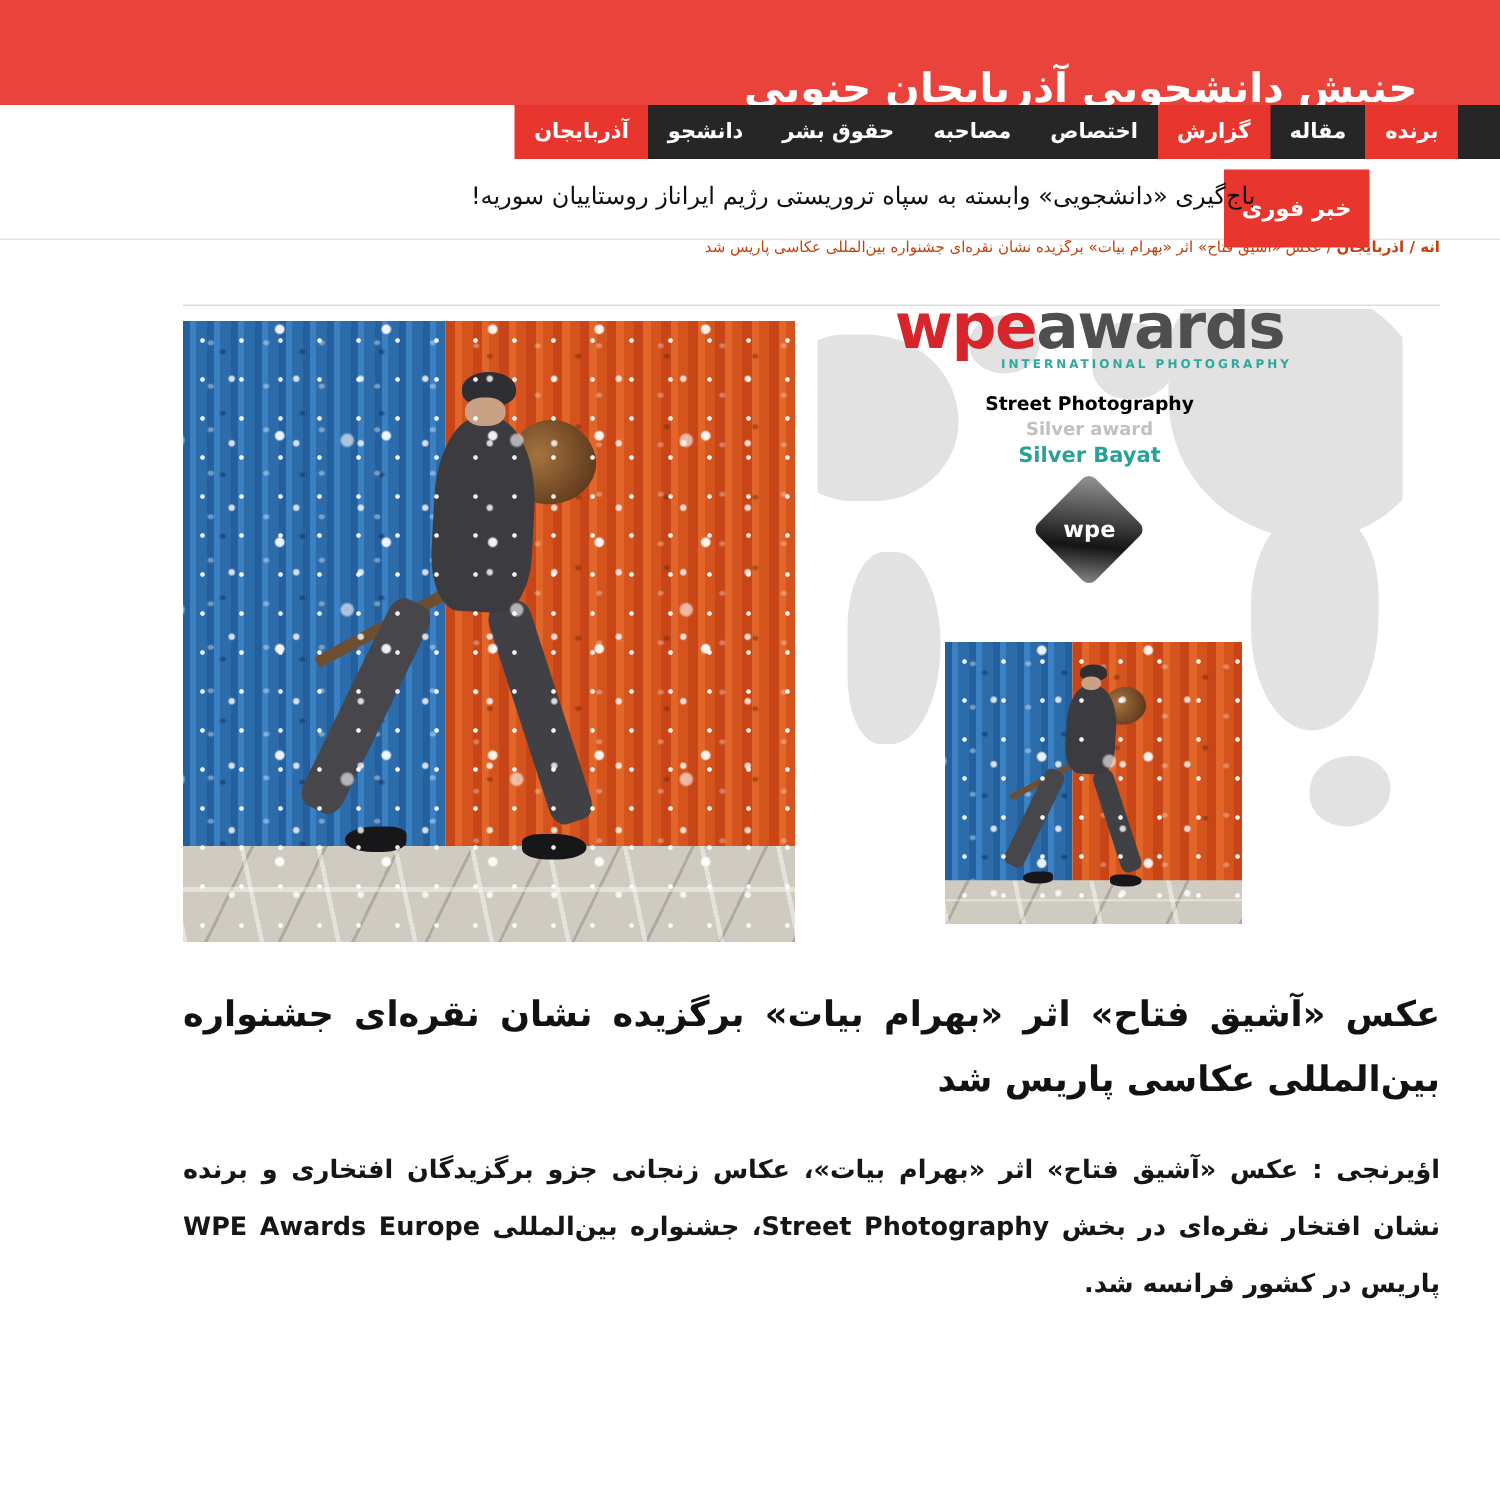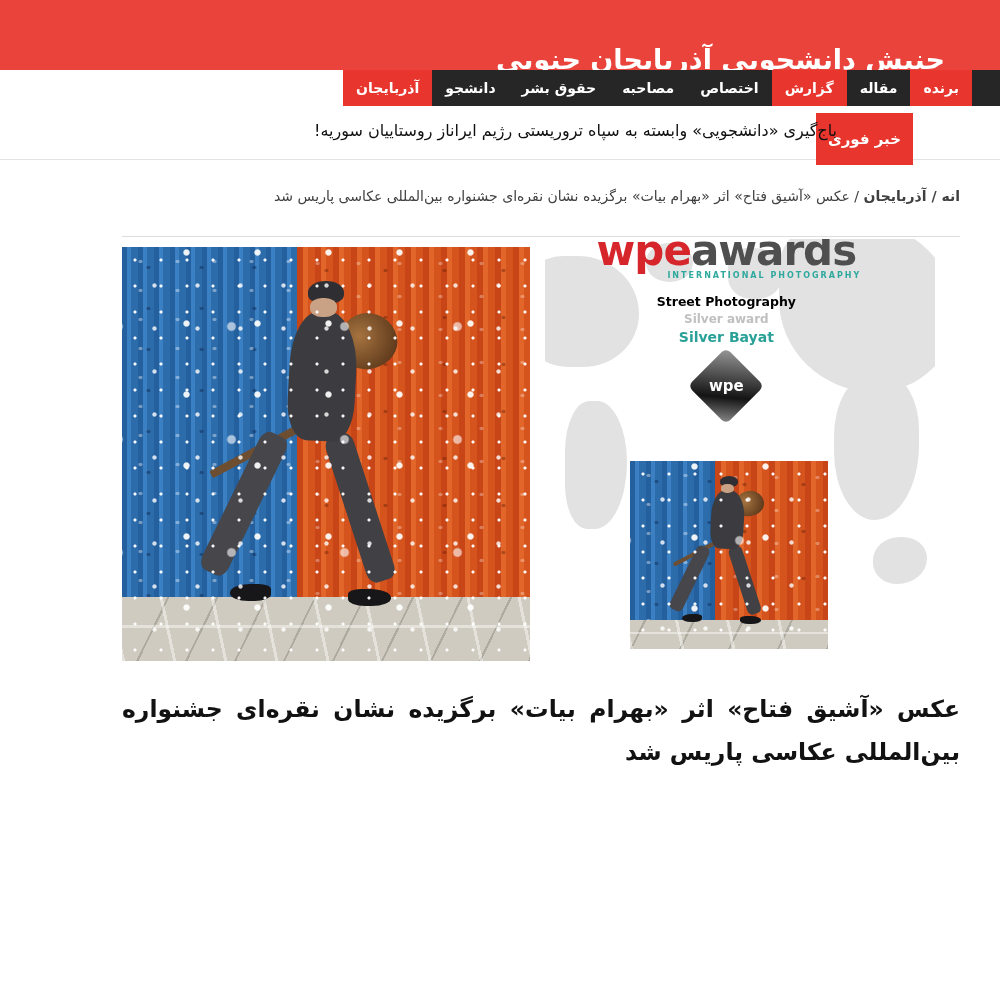--- a/index.html
+++ b/index.html
@@ -20,21 +20,21 @@
 
   
   .breaking { height: 54px; position: relative; border-bottom: 1px solid #e3e3e3; background: #fff; }
   .breaking-label { position: absolute; right: 87px; top: 7px; background: #e8352e;
     color: #fff; font-size: 15px; font-weight: bold; padding: 17px 12px; }
   .breaking-text { position: absolute; right: 163px; top: 15px; font-size: 16px; color: #101010; }
 
   
   .content { margin-left: 122px; margin-right: 40px; width: 838px; }
 
-  .breadcrumb { margin-top: 28px; font-size: 14px; color: #404040; }
+  .breadcrumb { font-size: 10px; color: #c2410c; }
   .breadcrumb .crumb-bold { font-weight: bold; }
 
   
   .images-row { margin-top: 32px; border-top: 1px solid #dddddd; height: 438px; position: relative; padding-left: 32px; }
 
   .photo-main { position: absolute; left: 0; top: 10px; width: 408px; height: 414px; }
 
   .scene { position: relative; width: 100%; height: 100%; overflow: hidden; background: #cfcbc0; }
   .wall-blue { position: absolute; left: 0; top: 0; width: 43%; height: 84.5%;
     background-image:
@@ -195,14 +195,15 @@
           <div class="m-part m-shoe-front"></div>
           <div class="m-part m-shoe-back"></div>
           <div class="snow"></div>
         </div>
       </div>
     </div>
   </div>
 
   <h1 class="article-title">عکس «آشیق فتاح» اثر «بهرام بیات» برگزیده نشان نقره‌ای جشنواره بین‌المللی عکاسی پاریس شد</h1>
 
+  <p class="para p1">اؤیرنجی : عکس «آشیق فتاح» اثر «بهرام بیات»، عکاس زنجانی جزو برگزیدگان افتخاری و برنده نشان افتخار نقره‌ای در بخش Street Photography، جشنواره بین‌المللی WPE Awards Europe پاریس در کشور فرانسه شد.</p>
 
 </main>
 
 </body></html>

